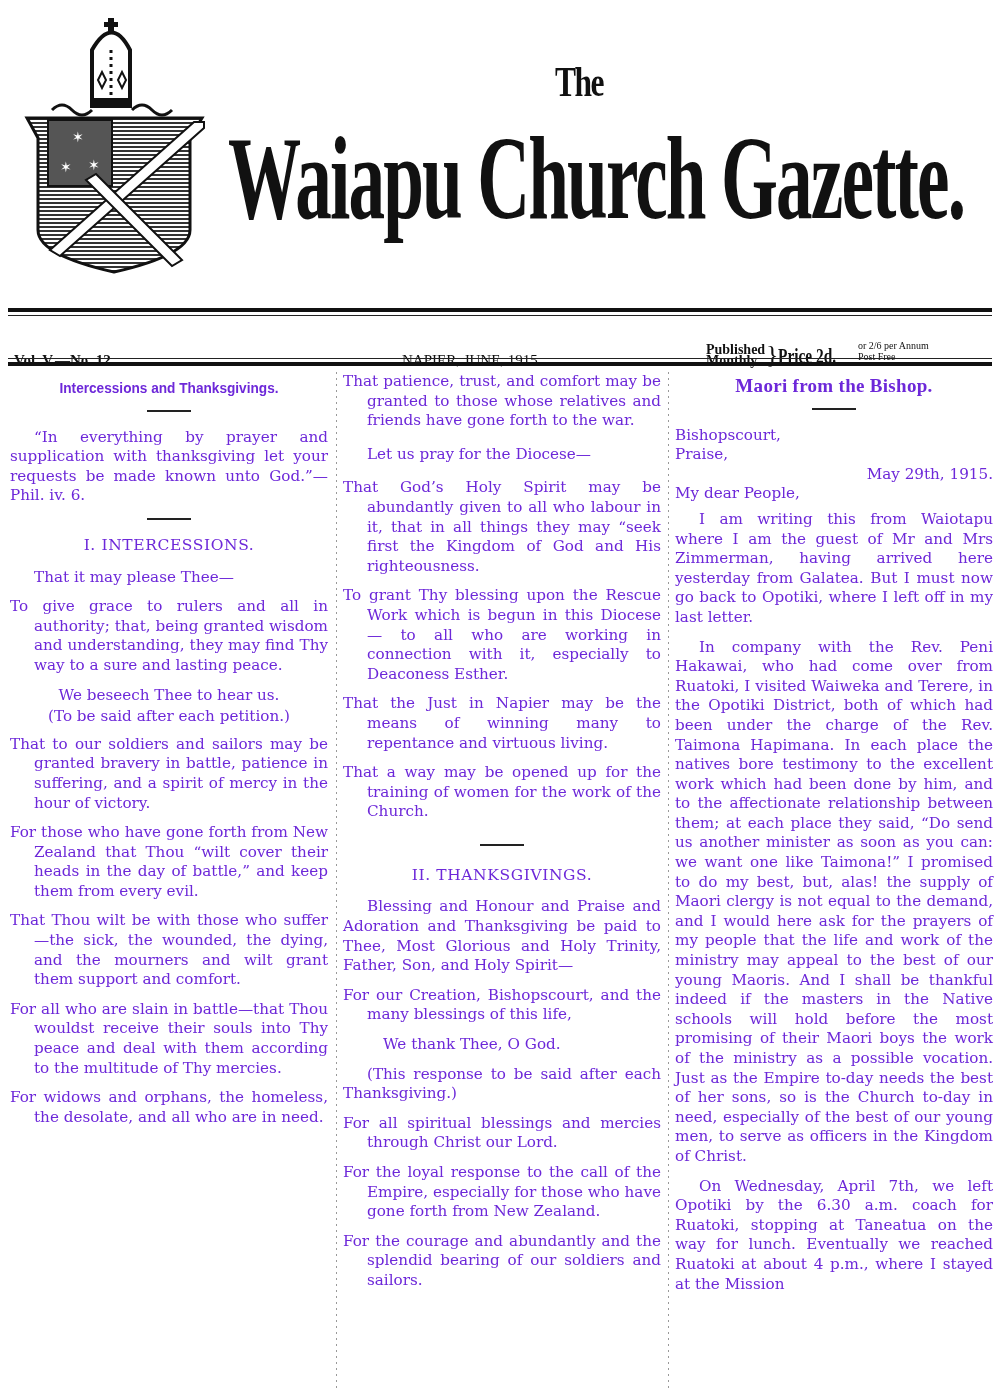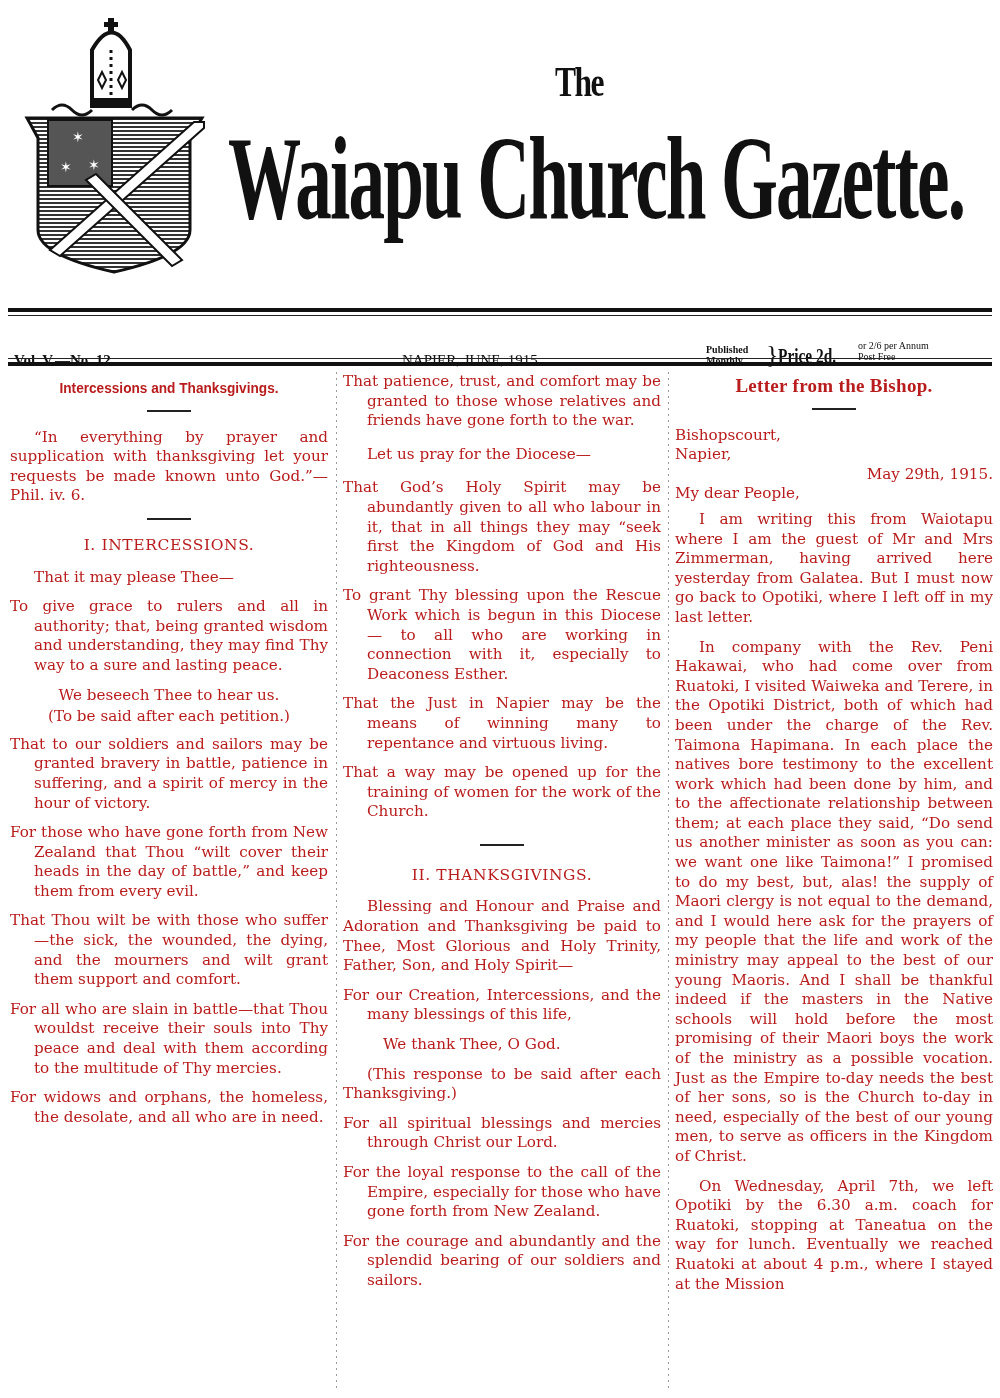--- a/index.html
+++ b/index.html
@@ -11,27 +11,27 @@
   .crest { position: absolute; left: 12px; top: 10px; width: 200px; height: 270px; }
   .title-the { position: absolute; left: 555px; top: 58px; font-family: "Liberation Serif", serif; font-weight: bold; font-size: 42px; letter-spacing: -2px; transform: scaleX(0.75); transform-origin: left; }
   .title-main { position: absolute; left: 228px; top: 120px; font-family: "Liberation Serif", serif; font-weight: bold; font-size: 118px; line-height: 1; letter-spacing: -3px; white-space: nowrap; transform: scaleX(0.62); transform-origin: left top; }
 
   
   .rule-thick { position: absolute; left: 8px; right: 8px; height: 4px; background: #111; }
   .rule-thin { position: absolute; left: 8px; right: 8px; height: 1px; background: #222; }
   .banner { position: absolute; left: 0; top: 318px; width: 1000px; height: 40px; font-family: "Liberation Serif", serif; margin-top: 22px; }
   .vol { position: absolute; left: 14px; top: 12px; font-size: 15px; font-weight: bold; }
   .dateline { position: absolute; left: 402px; top: 12px; font-size: 15px; font-weight: normal; }
-  .pubmonthly { position: absolute; left: 706px; top: 4px; font-size: 10px; font-weight: bold; line-height: 11px; width: 64px; }
+  .pubmonthly { position: absolute; left: 706px; top: 4px; font-size: 14px; font-weight: bold; line-height: 11px; width: 64px; }
   .brace { position: absolute; left: 766px; top: 2px; font-size: 26px; line-height: 26px; }
   .price { position: absolute; left: 778px; top: 3px; font-size: 22px; font-weight: bold; transform: scaleX(0.7); transform-origin: left; white-space: nowrap; }
   .annum { position: absolute; left: 858px; top: 0; font-size: 10px; font-weight: normal; line-height: 11px; text-align: left; width: 130px; }
 
   
-  .col { position: absolute; top: 372px; font-size: 15.2px; line-height: 19.6px; color: #b91c1c; }
+  .col { position: absolute; top: 372px; font-size: 15.2px; line-height: 19.6px; color: #6d28d9; }
   .col1 { left: 10px; width: 318px; }
   .col2 { left: 343px; width: 318px; }
   .col3 { left: 675px; width: 318px; }
   .col-divider { position: absolute; top: 372px; width: 1px; height: 1020px; background: repeating-linear-gradient(#999 0 2px, transparent 2px 6px); }
 
   .head-sans { font-family: "Liberation Sans", sans-serif; font-weight: bold; font-size: 15.5px; text-align: center; transform: scaleX(0.88); margin-top: 6px; }
   .head-black { font-family: "Liberation Serif", serif; font-weight: bold; font-size: 19px; text-align: center; margin-top: 4px; letter-spacing: 0.3px; }
   .short-rule { width: 44px; height: 2px; background: #222; margin: 12px auto 16px; }
   .section-head { text-align: center; font-size: 15.5px; letter-spacing: 0.6px; margin: 6px 0 12px; }
   p { text-align: justify; margin-bottom: 10px; }
@@ -114,31 +114,31 @@
 <div class="col col2">
   <p class="hang">That patience, trust, and comfort may be granted to those whose relatives and friends have gone forth to the war.</p>
   <p class="indent" style="margin:14px 0 14px;">Let us pray for the Diocese—</p>
   <p class="hang">That God’s Holy Spirit may be abundantly given to all who labour in it, that in all things they may “seek first the Kingdom of God and His righteousness.</p>
   <p class="hang">To grant Thy blessing upon the Rescue Work which is begun in this Diocese — to all who are working in connection with it, especially to Deaconess Esther.</p>
   <p class="hang">That the Just in Napier may be the means of winning many to repentance and virtuous living.</p>
   <p class="hang">That a way may be opened up for the training of women for the work of the Church.</p>
   <div class="short-rule" style="margin:22px auto 20px;"></div>
   <div class="section-head">II. THANKSGIVINGS.</div>
   <p class="indent">Blessing and Honour and Praise and Adoration and Thanksgiving be paid to Thee, Most Glorious and Holy Trinity, Father, Son, and Holy Spirit—</p>
-  <p class="hang">For our Creation, Intercessions, and the many blessings of this life,</p>
+  <p class="hang">For our Creation, Bishopscourt, and the many blessings of this life,</p>
   <p class="indent" style="padding-left:16px;">We thank Thee, O God.</p>
   <p class="indent">(This response to be said after each Thanksgiving.)</p>
   <p class="hang">For all spiritual blessings and mercies through Christ our Lord.</p>
   <p class="hang">For the loyal response to the call of the Empire, especially for those who have gone forth from New Zealand.</p>
   <p class="hang">For the courage and abundantly and the splendid bearing of our soldiers and sailors.</p>
 </div>
 
 <div class="col col3">
-  <div class="head-black">Letter from the Bishop.</div>
+  <div class="head-black">Maori from the Bishop.</div>
   <div class="short-rule"></div>
   <p class="center addr">Bishopscourt,</p>
-  <p class="center addr">Napier,</p>
+  <p class="center addr">Praise,</p>
   <p class="right addr">May 29th, 1915.</p>
   <p style="margin-bottom:6px;">My dear People,</p>
   <p class="indent">I am writing this from Waiotapu where I am the guest of Mr and Mrs Zimmerman, having arrived here yesterday from Galatea. But I must now go back to Opotiki, where I left off in my last letter.</p>
   <p class="indent">In company with the Rev. Peni Hakawai, who had come over from Ruatoki, I visited Waiweka and Terere, in the Opotiki District, both of which had been under the charge of the Rev. Taimona Hapimana. In each place the natives bore testimony to the excellent work which had been done by him, and to the affectionate relationship between them; at each place they said, “Do send us another minister as soon as you can: we want one like Taimona!” I promised to do my best, but, alas! the supply of Maori clergy is not equal to the demand, and I would here ask for the prayers of my people that the life and work of the ministry may appeal to the best of our young Maoris. And I shall be thankful indeed if the masters in the Native schools will hold before the most promising of their Maori boys the work of the ministry as a possible vocation. Just as the Empire to-day needs the best of her sons, so is the Church to-day in need, especially of the best of our young men, to serve as officers in the Kingdom of Christ.</p>
   <p class="indent">On Wednesday, April 7th, we left Opotiki by the 6.30 a.m. coach for Ruatoki, stopping at Taneatua on the way for lunch. Eventually we reached Ruatoki at about 4 p.m., where I stayed at the Mission</p>
 </div>
 
 </body></html>

